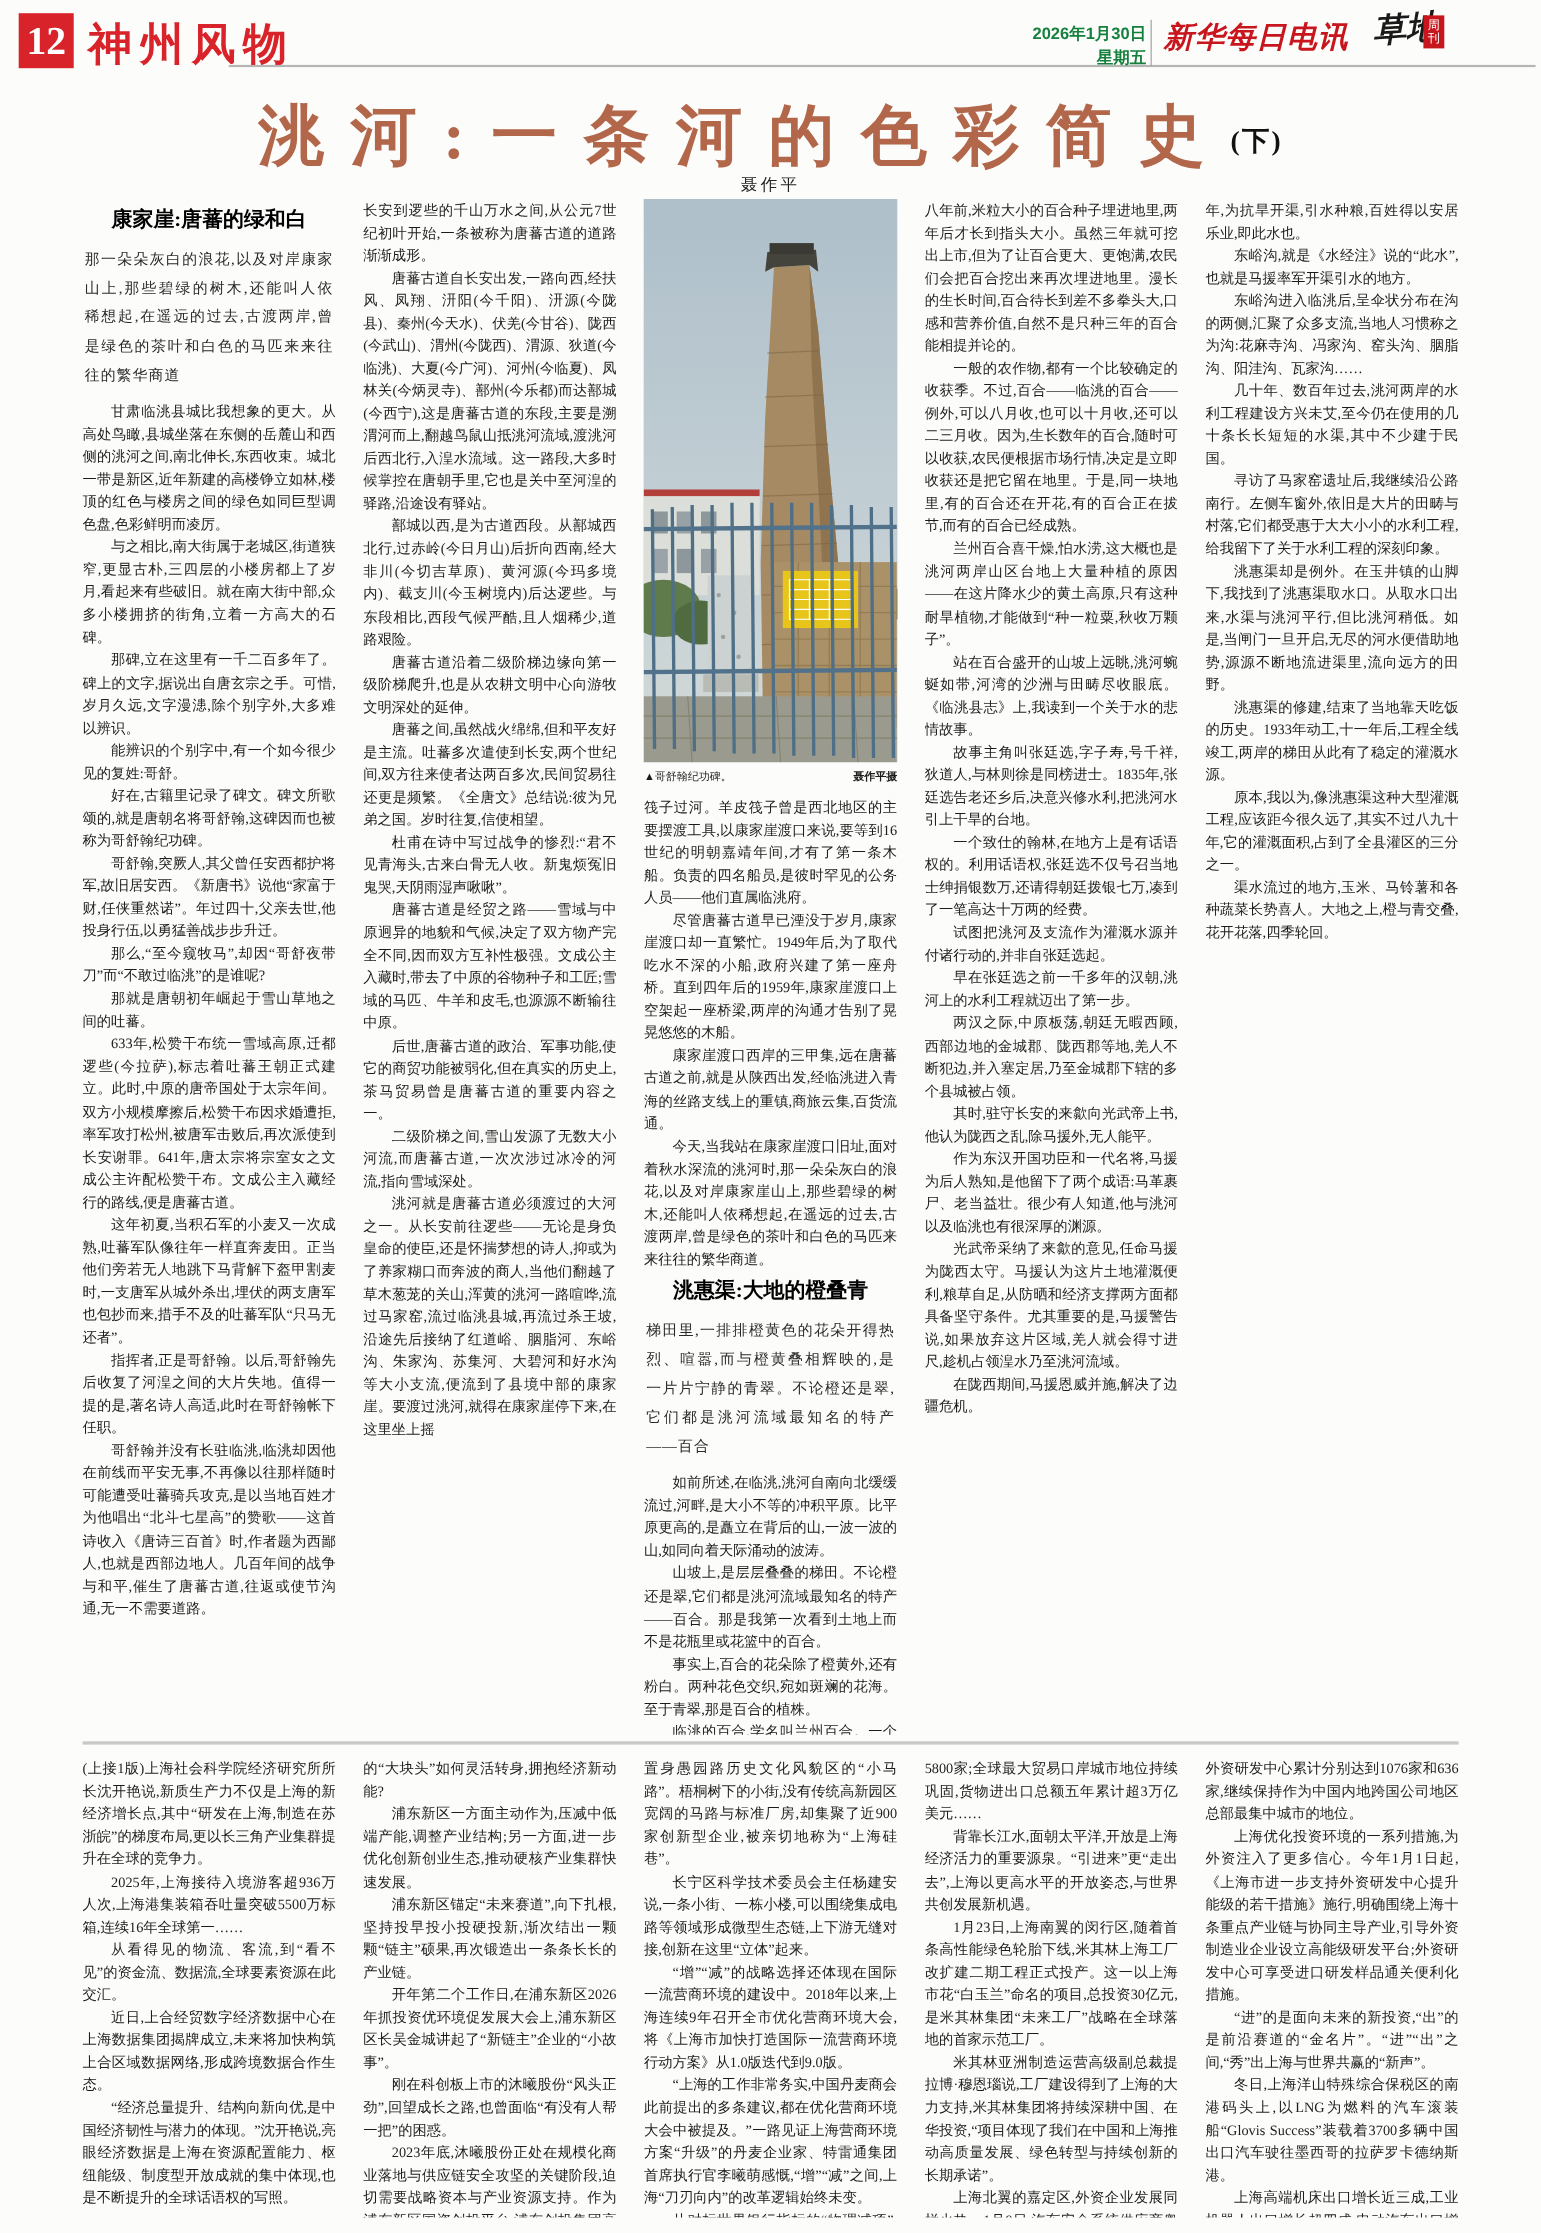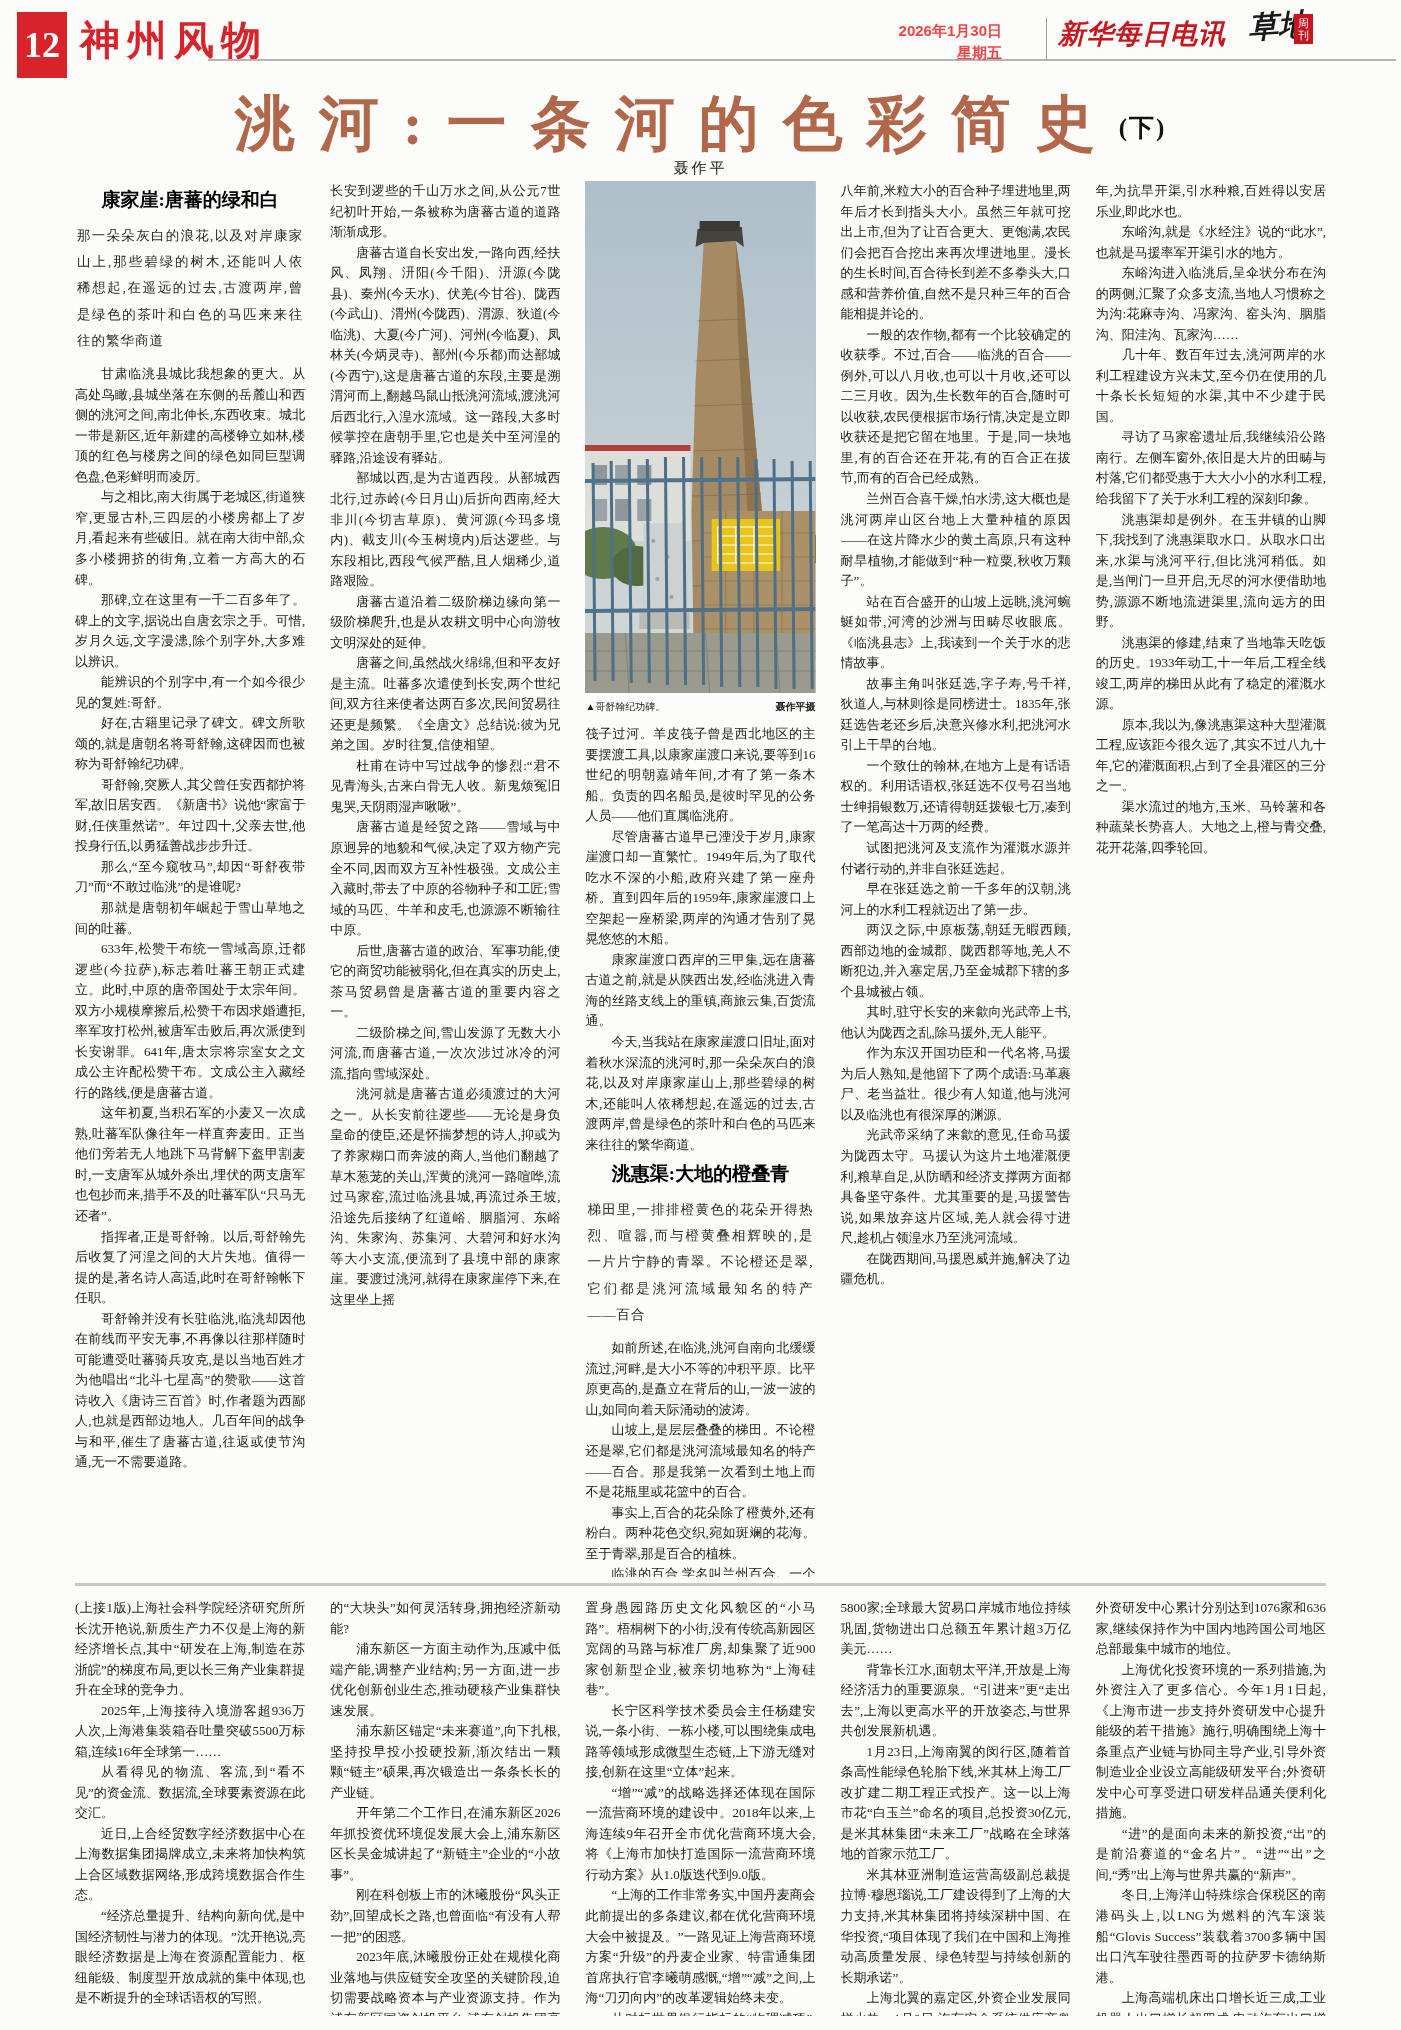--- a/index.html
+++ b/index.html
@@ -1,26 +1,26 @@
 <!DOCTYPE html>
 <html><head>
 <meta charset="utf-8">
 <style>
   html,body{margin:0;padding:0;background:#e9e7e2;}
   .sheet{position:relative;width:1401px;height:2030px;margin:0 auto;background:#fcfcfa;
          font-family:"Liberation Serif","DejaVu Serif",serif;color:#1c1c1c;overflow:hidden;}
   
-  .pageno{position:absolute;left:17px;top:12px;width:50px;height:66px;background:#d8232a;color:#fff;
+  .pageno{position:absolute;left:17px;top:12px;width:50px;height:50px;background:#d8232a;color:#fff;
           display:flex;align-items:center;justify-content:center;font-size:36px;font-weight:bold;
           font-family:"Liberation Serif",serif;}
   .secname{position:absolute;left:80px;top:13px;color:#d8232a;font-size:40px;font-weight:bold;
            letter-spacing:7px;font-family:"Liberation Serif",serif;}
   .hrule-sec{position:absolute;left:208px;top:59px;width:1188px;height:2px;background:#b5b5b5;}
-  .dateblk{position:absolute;left:880px;top:20px;width:122px;text-align:right;
-           font-family:"Liberation Sans",sans-serif;font-size:15px;font-weight:bold;line-height:1.45;color:#ef4444;}
+  .dateblk{position:absolute;left:920px;top:20px;width:122px;text-align:right;
+           font-family:"Liberation Sans",sans-serif;font-size:15px;font-weight:bold;line-height:1.45;color:#15803d;}
   .vdiv{position:absolute;left:1046px;top:18px;width:1px;height:42px;background:#9a9a9a;}
   .mast{position:absolute;left:1058px;top:16px;color:#c8161e;font-size:27px;font-weight:bold;
         font-style:italic;letter-spacing:1px;white-space:nowrap;}
   .grass{position:absolute;left:1248px;top:6px;font-size:30px;font-weight:bold;font-style:italic;color:#1a1a1a;
          transform:rotate(-4deg);}
   .weekly{position:absolute;left:1294px;top:14px;background:#c8161e;color:#fff;font-size:11px;
           padding:3px 3px;font-family:"Liberation Sans",sans-serif;line-height:1.1;width:13px;text-align:center;}
   
   .headline{position:absolute;left:0;top:84px;width:1401px;text-align:center;color:#b2664a;
             font-size:60px;font-weight:bold;letter-spacing:24px;white-space:nowrap;}

